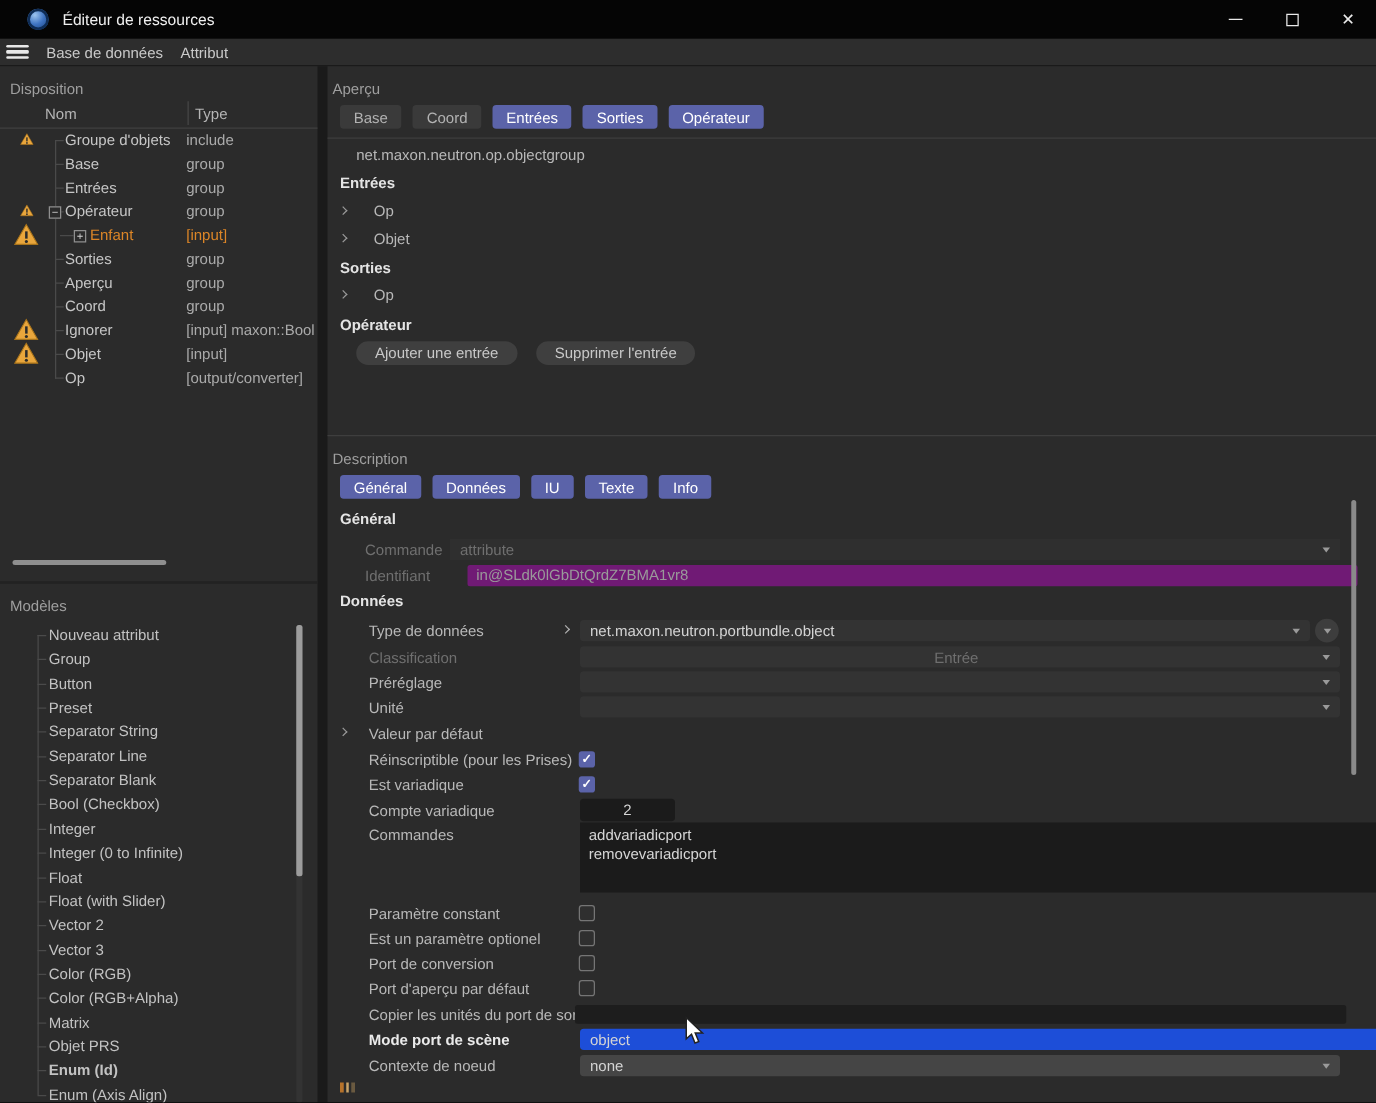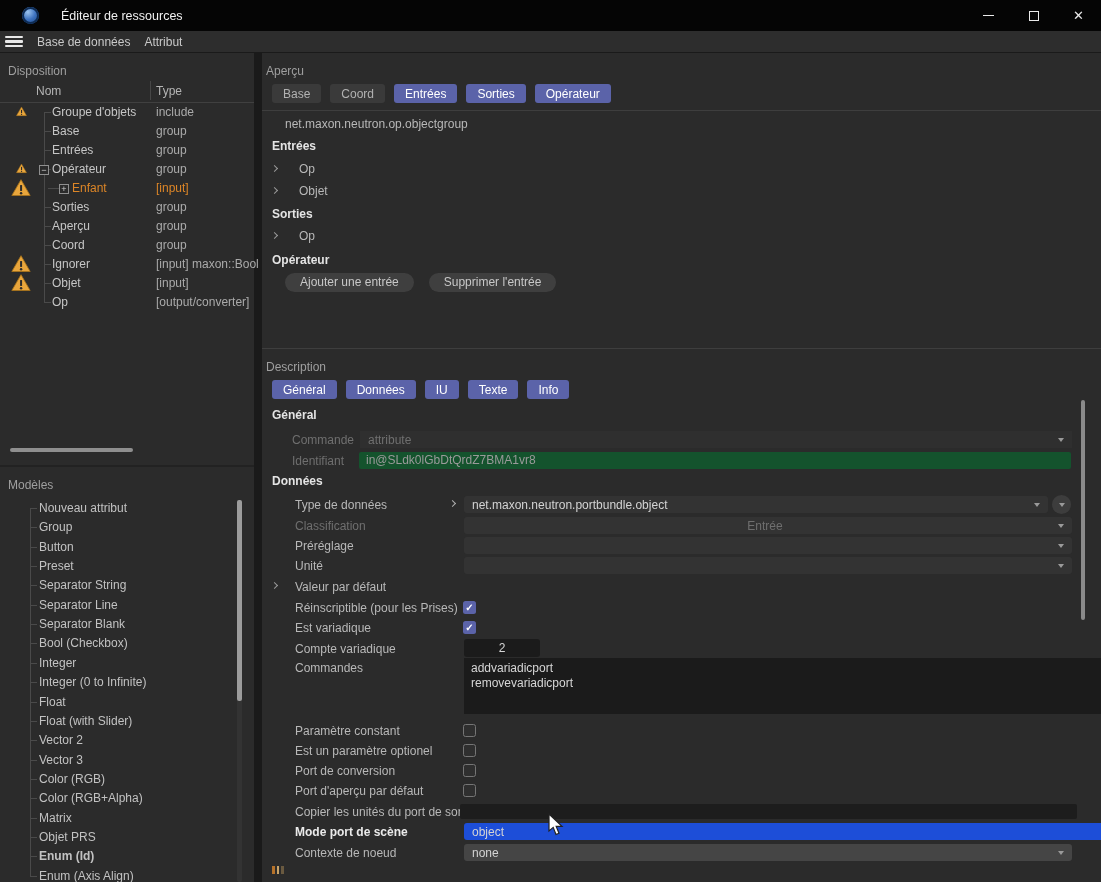--- a/index.html
+++ b/index.html
@@ -7,21 +7,21 @@
   body { font-family:"Liberation Sans", sans-serif; }
   #window { position:relative; width:1101px; height:882px; background:#1a1a1a; overflow:hidden;
             font-size:12px; color:#c0c0c0; }
 
   
   #titlebar { position:absolute; left:0; top:0; width:1101px; height:31px; background:#050505;
               display:flex; align-items:center; color:#f0f0f0; }
   #app-icon { width:17px; height:17px; border-radius:50%; margin-left:22px;
               background:radial-gradient(circle at 35% 30%, #9cc4ef 0%, #3f74c2 45%, #133a75 100%);
               box-shadow:inset 0 0 0 2px #0e2c55; }
-  #window-title { margin-left:22px; font-size:12.5px; }
+  #window-title { margin-left:11px; font-size:12.5px; }
   #win-controls { margin-left:auto; display:flex; height:100%; }
   .win-btn { width:45px; height:100%; display:flex; align-items:center; justify-content:center; color:#eaeaea; }
   .glyph-min { width:11px; height:0; border-top:1.4px solid #eaeaea; }
   .glyph-max { width:10px; height:10px; border:1.4px solid #eaeaea; }
   .glyph-close { font-size:13px; line-height:1; }
 
   
   #menubar { position:absolute; left:0; top:31px; width:1101px; height:22px; background:#2d2d2d;
              display:flex; align-items:center; color:#c9c9c9; border-bottom:1px solid #1a1a1a; }
   #hamburger { width:18px; margin-left:5px; display:flex; flex-direction:column; gap:2.5px; }
@@ -37,21 +37,21 @@
   
   #layout-title { left:8px; top:11px; }
   #col-nom { position:absolute; left:36px; top:31px; color:#b5b5b5; }
   #col-type { position:absolute; left:156px; top:31px; color:#b5b5b5; }
   #header-vline { position:absolute; left:150px; top:28px; width:1px; height:19px; background:#474747; }
   #header-hline { position:absolute; left:0; top:49px; width:254px; height:1px; background:#404040; }
   #tree-vline { position:absolute; left:44px; top:59px; width:1px; height:191px; background:#4a4a4a; }
   .tree-row { position:absolute; left:0; width:254px; height:19px; }
   .tree-row .stub { position:absolute; top:9px; height:1px; background:#4a4a4a; }
   .tree-name { position:absolute; top:2px; color:#c6c6c6; white-space:nowrap;text-align:center; }
-  .tree-type { position:absolute; left:156px; top:2px; color:#aaaaaa; white-space:nowrap; }
+  .tree-type { position:absolute; left:149px; top:2px; color:#aaaaaa; white-space:nowrap; }
   .tree-row.selected .tree-name, .tree-row.selected .tree-type { color:#dd8627; }
   .warn-icon { position:absolute; }
   .expander-box { position:absolute; top:4.5px; width:10px; height:10px; border:1px solid #8f8f8f;
                   background:#2b2b2b; color:#cfcfcf; font-size:9px; line-height:8px; text-align:center; }
   #layout-hscroll { position:absolute; left:10px; top:395px; width:123px; height:4px; background:#8f8f8f; border-radius:2px; }
   #panel-divider { position:absolute; left:0; top:412px; width:254px; height:2px; background:#222; }
 
   
   #models-title { left:8px; top:425px; }
   #models-vline { position:absolute; left:30px; top:455px; width:1px; height:368px; background:#4a4a4a; }
@@ -369,21 +369,21 @@
     <div id="general-rows">
         <div class="desc-row" style="top: 377px;">
           <span class="d-label dim gen-label">Commande</span>
           <div class="dropdown flat-field" style="left: 98px; width: 712px; gap: 16px;">
             <span class="val dim">attribute</span>
             <span class="caret"></span>
           </div>
         </div>
         <div class="desc-row" style="top: 398px;">
           <span class="d-label dim gen-label">Identifiant</span>
-          <div class="text-field flat-field" style="left: 97px; width: 712px; background: #14532d; height: 17px; line-height: 17px; top: 1px;"><span>in@SLdk0lGbDtQrdZ7BMA1vr8</span></div>
+          <div class="text-field flat-field" style="left: 112px; width: 712px; background: #701a75; height: 17px; line-height: 17px; top: 1px;"><span>in@SLdk0lGbDtQrdZ7BMA1vr8</span></div>
         </div>
       </div>
     <div class="d-heading" id="donnees-heading">Données</div>
     <div id="data-rows">
         <div class="desc-row" style="top: 442px;">
           <span class="d-label">Type de données</span>
           <span class="row-chev"></span>
           <div class="dropdown" style="left: 202px; width: 584px;">
             <span class="val">net.maxon.neutron.portbundle.object</span>
             <span class="caret"></span>

